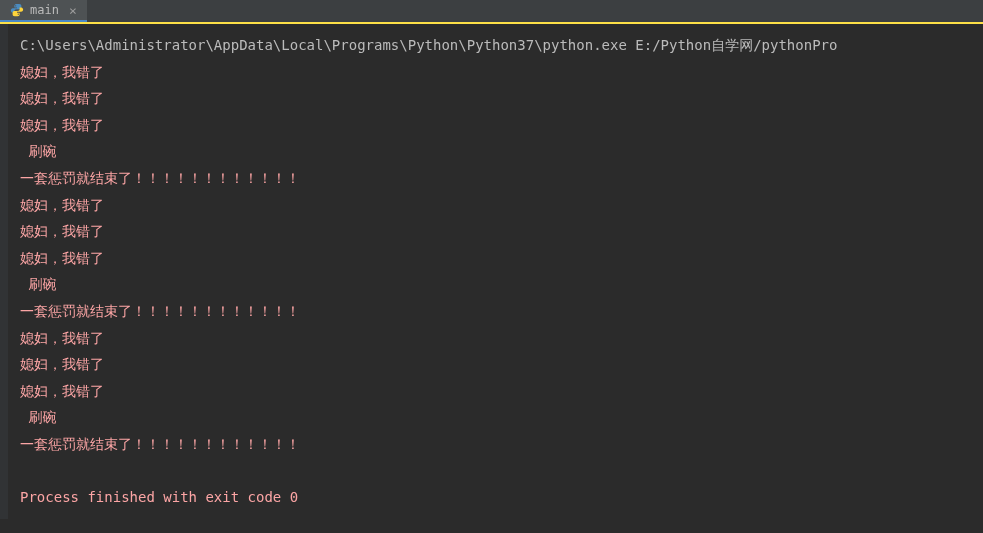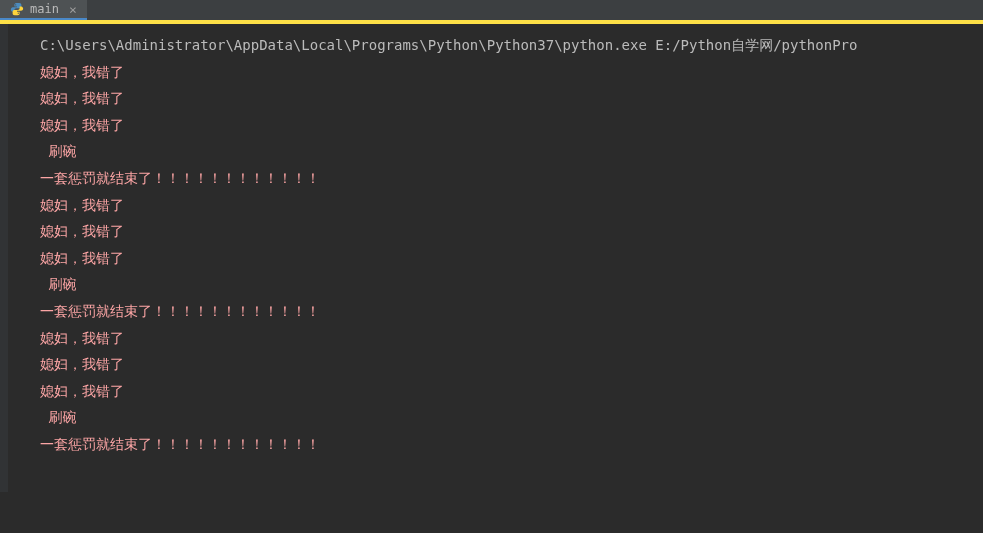--- a/index.html
+++ b/index.html
@@ -14,21 +14,21 @@
       color: #bbbbbb;
       width: 983px;
       height: 533px;
       overflow: hidden;
     }
     .tab-bar {
       background: #3c3f41;
       height: 24px;
       display: flex;
       align-items: center;
-      border-bottom: 4px solid #fde047;
+      border-bottom: 2px solid #fde047;
     }
     .tab {
       display: flex;
       align-items: center;
       padding: 0 10px;
       height: 100%;
       background: #4e5254;
       border-bottom: 2px solid #4a88c7;
       gap: 6px;
     }
@@ -57,21 +57,20 @@
       position: absolute;
       left: 0;
       top: 0;
       width: 8px;
       height: 100%;
       background: #313335;
     }
     .console-line {
       white-space: pre;
       color: #bbbbbb;
-      margin-left: 20px;
     }
     .command-line {
       color: #bbbbbb;
     }
     .output-line {
       color: #fca5a5;
     }
   </style>
 </head>
 <body>
@@ -102,14 +101,15 @@
       <div class="console-line output-line">媳妇，我错了</div>
       <div class="console-line output-line">媳妇，我错了</div>
       <div class="console-line output-line"> 刷碗</div>
       <div class="console-line output-line">一套惩罚就结束了！！！！！！！！！！！！</div>
       <div class="console-line output-line">媳妇，我错了</div>
       <div class="console-line output-line">媳妇，我错了</div>
       <div class="console-line output-line">媳妇，我错了</div>
       <div class="console-line output-line"> 刷碗</div>
       <div class="console-line output-line">一套惩罚就结束了！！！！！！！！！！！！</div>
       <div class="console-line output-line">&nbsp;</div>
+      <div class="console-line output-line">Process finished with exit code 0</div>
     </div>
 </div>
 
 </body></html>

